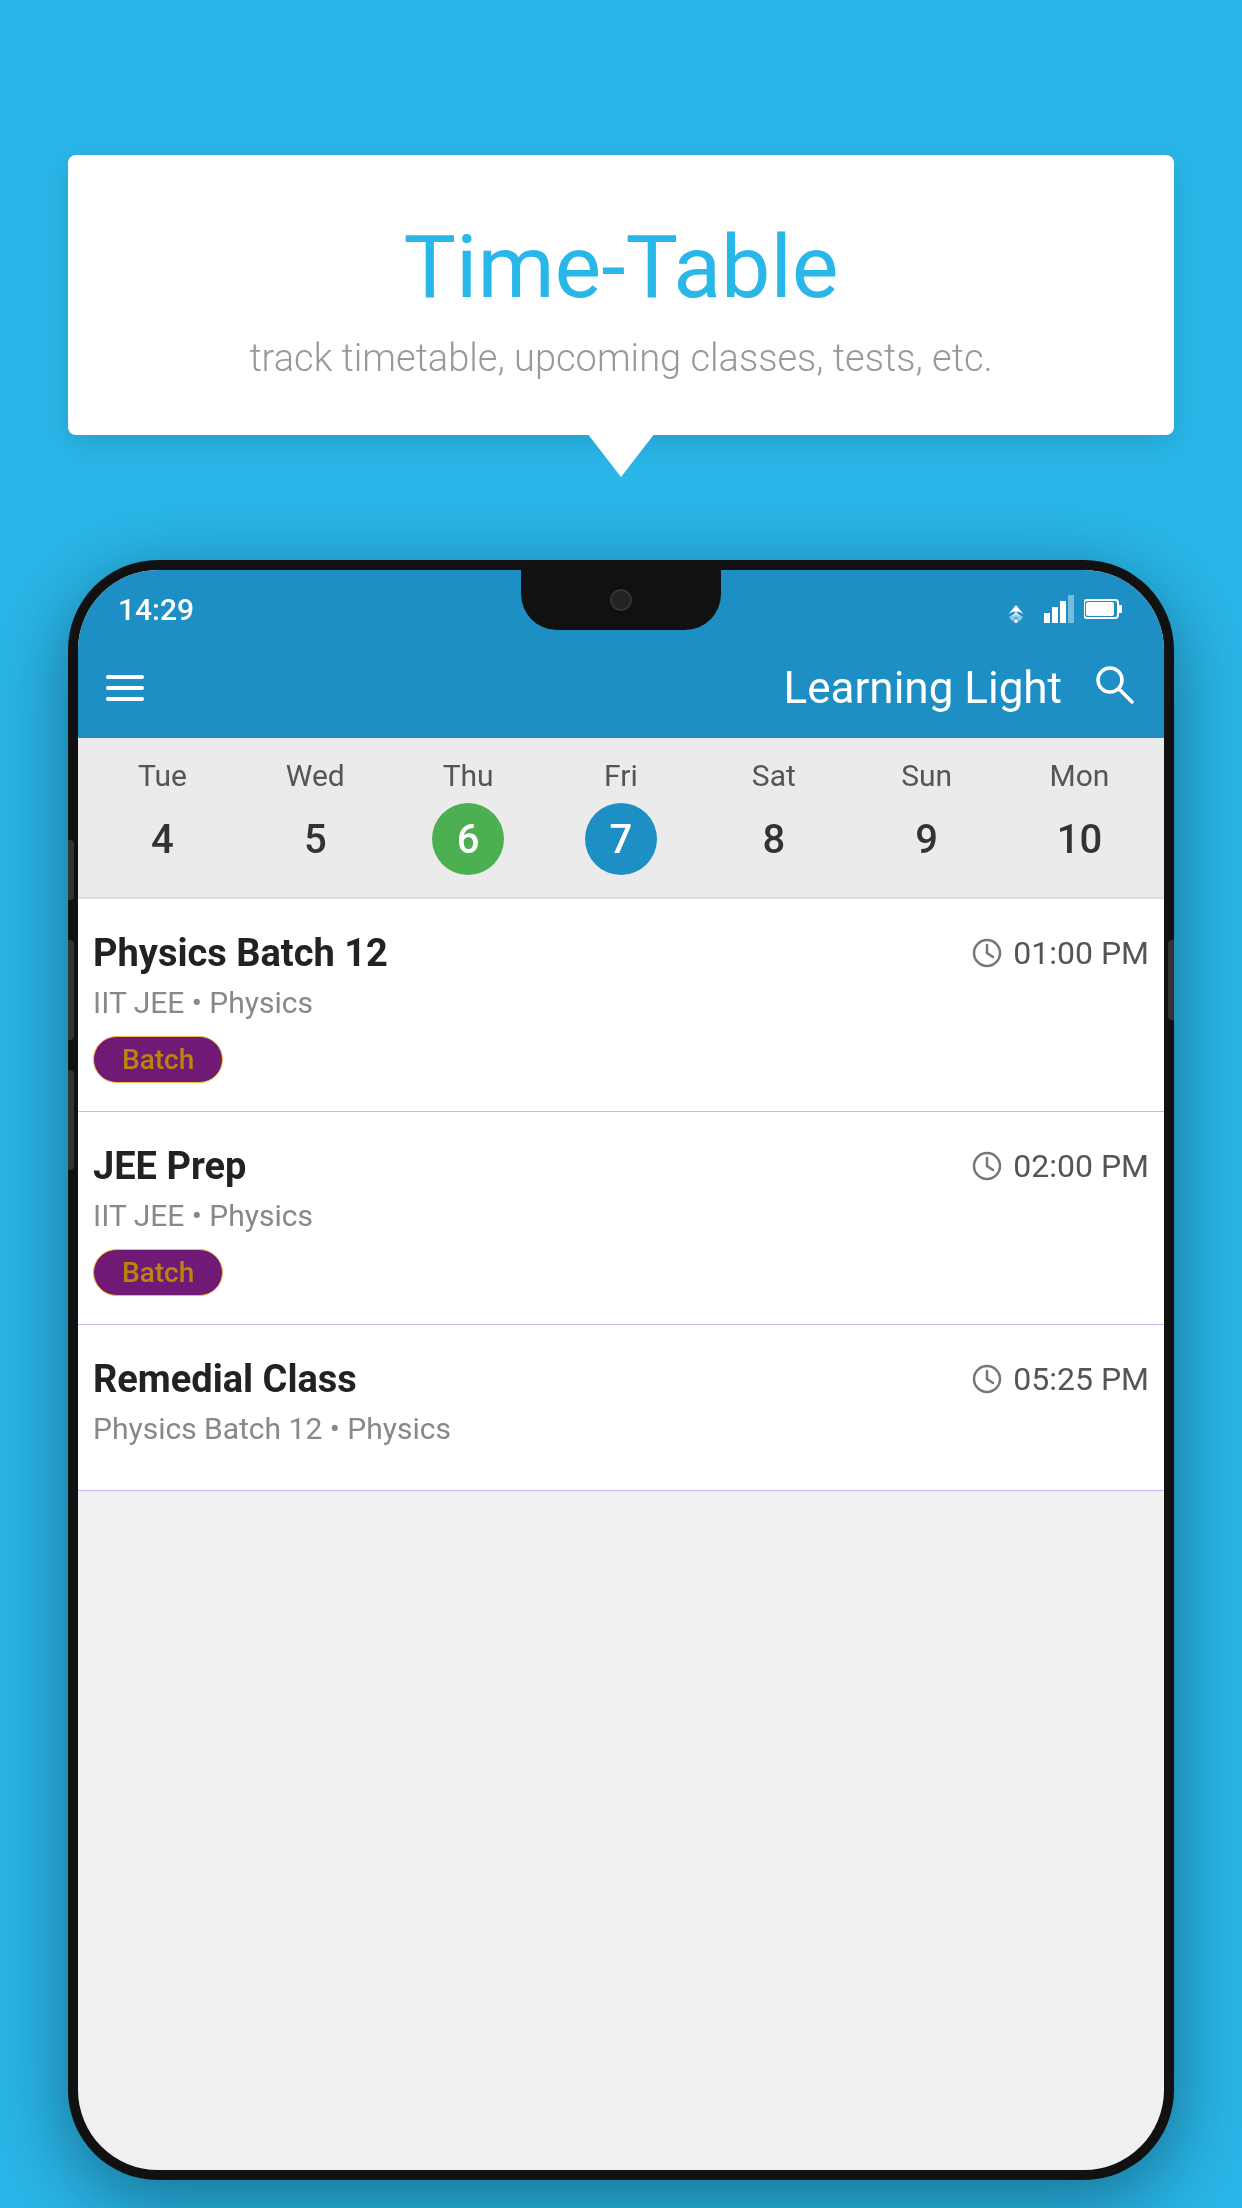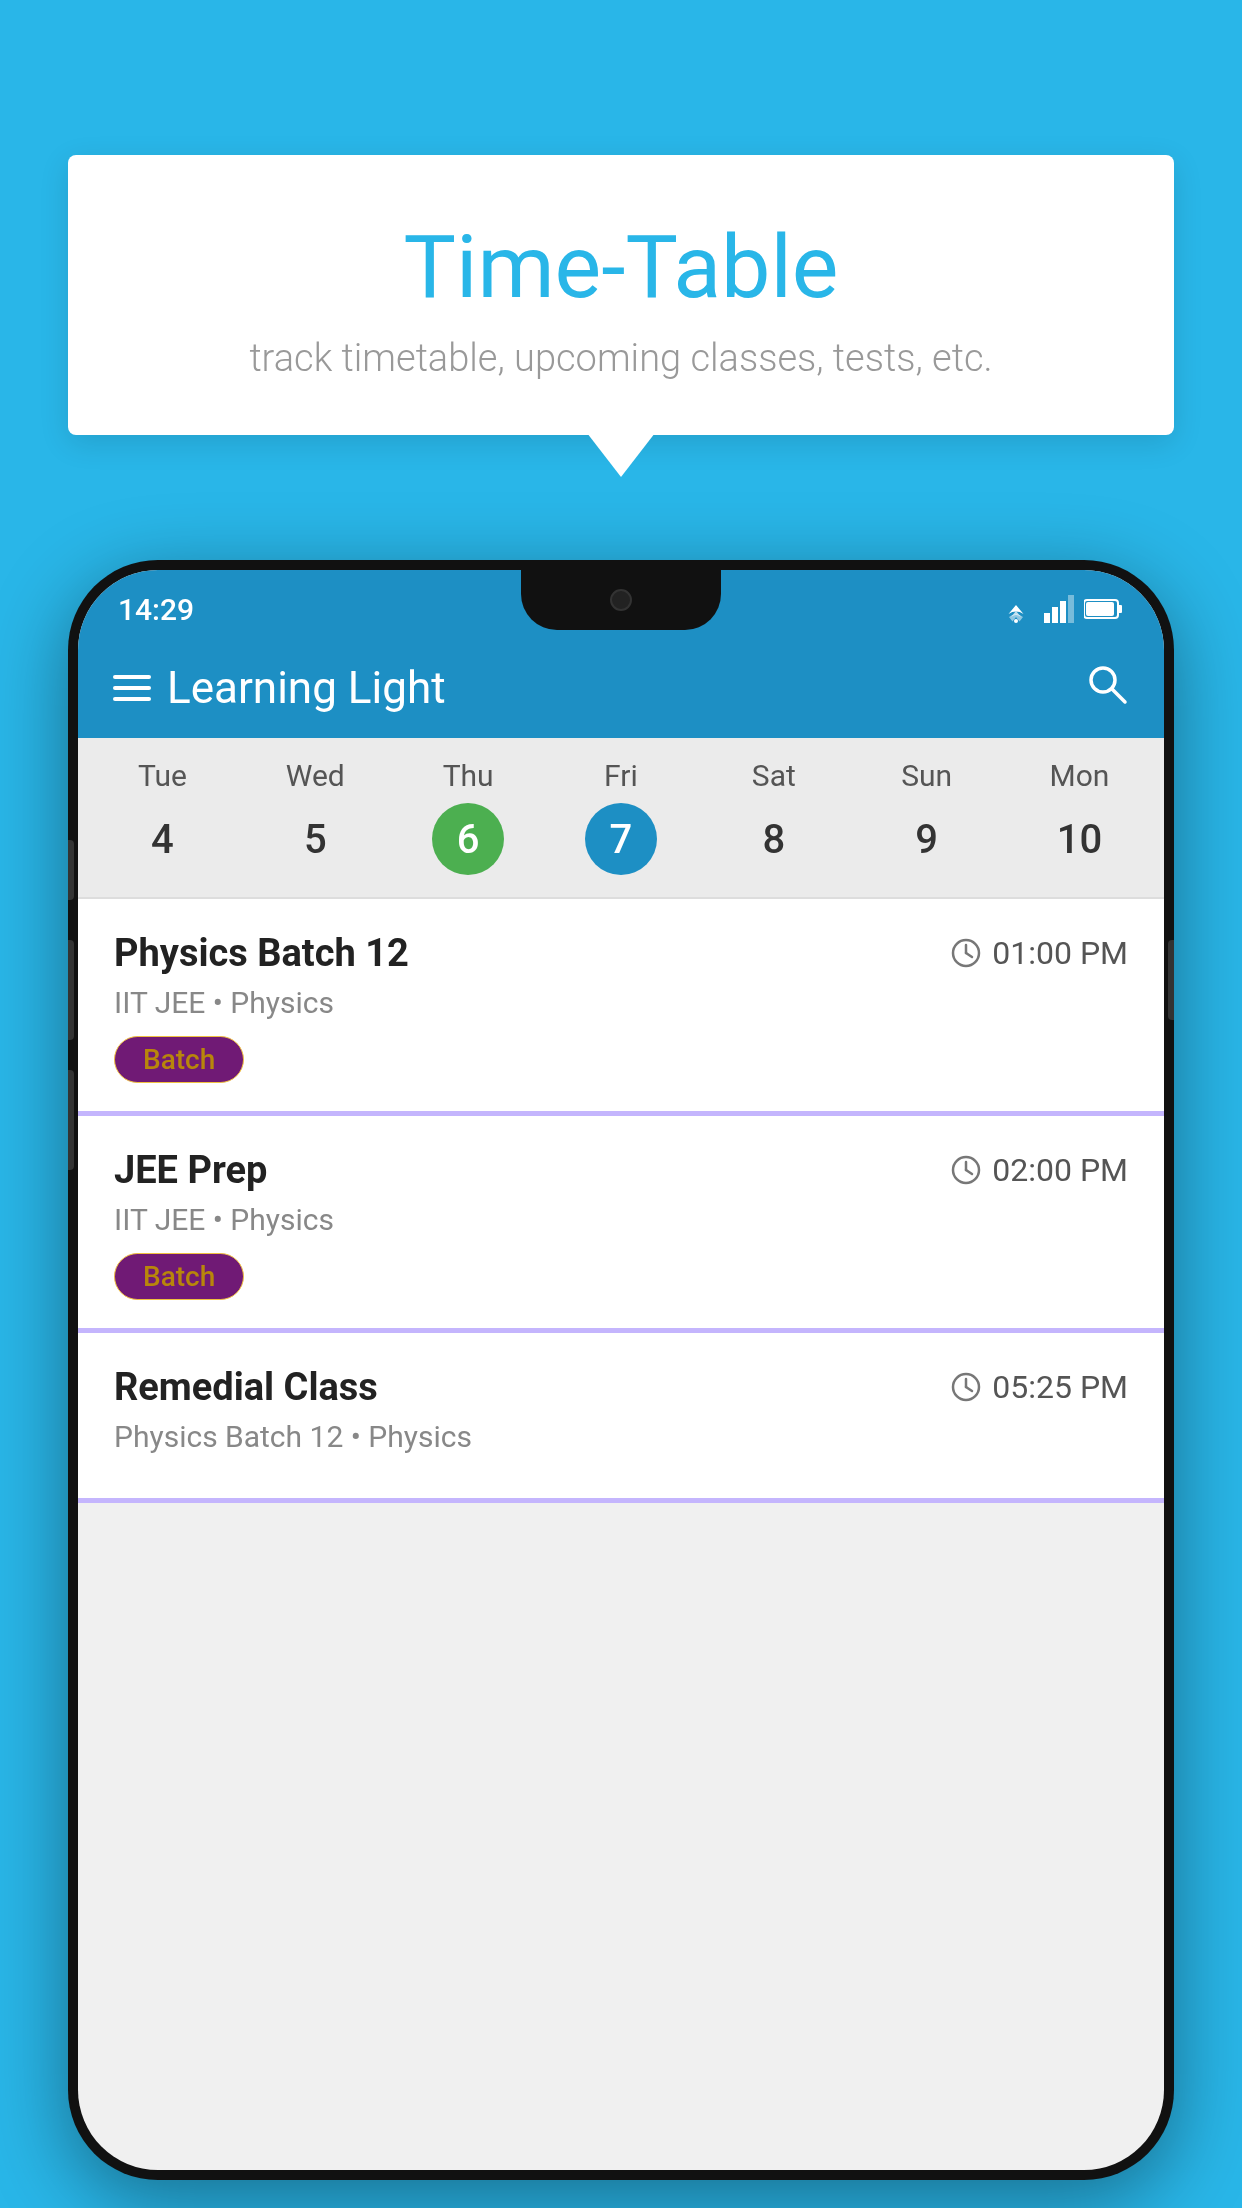--- a/index.html
+++ b/index.html
@@ -126,22 +126,23 @@
       align-items: center;
       gap: 10px;
     }
 
     
     .app-bar {
       background: #1d8fc4;
       height: 100px;
       display: flex;
       align-items: center;
-      padding: 0 35px;
-      gap: 16px;
+      padding: 0 28px;
+      gap: 28px;
+      text-align: right;
     }
 
     .hamburger-icon {
       color: white;
       font-size: 42px;
       display: flex;
       flex-direction: column;
       gap: 7px;
       cursor: pointer;
     }
@@ -229,22 +230,22 @@
     }
 
     
     .schedule-list {
       background: white;
       overflow-y: auto;
     }
 
     .schedule-item {
       background: white;
-      padding: 32px 36px 28px;
-      border-bottom: 5px solid #c4b5fd;
+      padding: 32px 15px 28px;
+      border-bottom: 1px solid #c4b5fd;
     }
 
     .schedule-item-header {
       display: flex;
       align-items: center;
       justify-content: space-between;
       margin-bottom: 10px;
     }
 
     .schedule-item-title {

